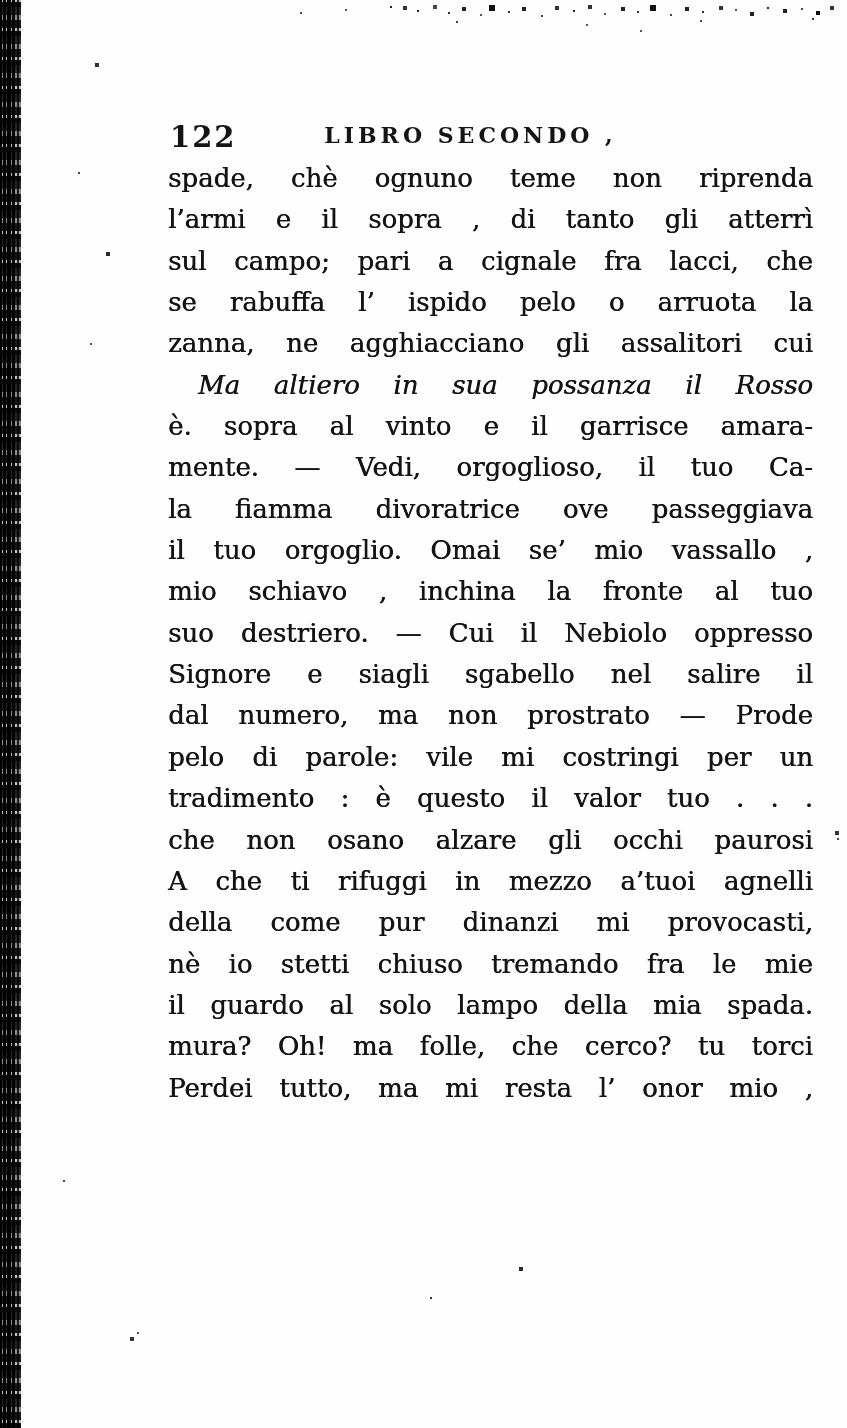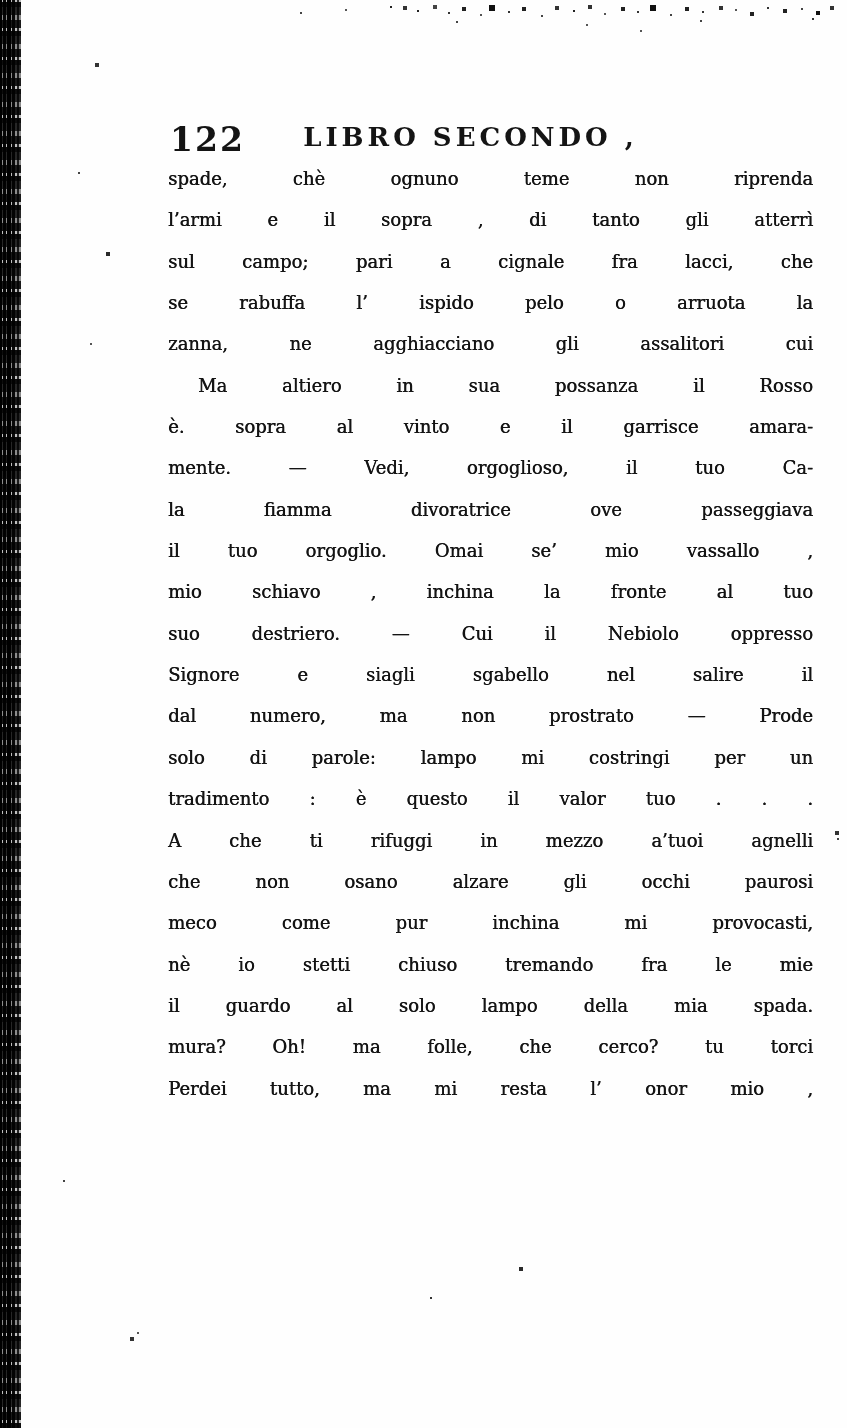--- a/index.html
+++ b/index.html
@@ -94,51 +94,52 @@
   }
 
   .page-header {
     position: relative;
     height: 34px;
   }
   .page-number {
     position: absolute;
     left: 2px;
     top: 2px;
-    font-size: 33px;
+    font-size: 29px;
     letter-spacing: 2px;
     font-weight: 600;
   }
   .running-title {
     position: absolute;
     left: 0;
     right: 40px;
     top: 4px;
     text-align: center;
-    font-size: 26px;
+    font-size: 22px;
     letter-spacing: 4px;
     font-weight: 600;
     white-space: nowrap;
   }
 
   .text-block {
     margin-top: 6px;
-    font-size: 18px;
+    font-size: 26px;
     line-height: 41.35px;
   }
   .line {
     height: 41.35px;
     text-align: justify;
     text-align-last: justify;
     white-space: nowrap;
     
     text-shadow: 0.4px 0 0 currentColor;
   }
   .line.indent {
     text-indent: 30px;
+    font-style: italic;
   }
   .line.short {
     text-align-last: left;
   }
 </style>
 </head>
 <body>
 
 <div class="binding-strip"></div>
 <div class="top-noise"></div>
@@ -160,24 +161,24 @@
       <div class="paragraph">
         <div class="line indent">Ma altiero in sua possanza il Rosso</div>
         <div class="line">è. sopra al vinto e il garrisce amara-</div>
         <div class="line">mente. — Vedi, orgoglioso, il tuo Ca-</div>
         <div class="line">la fiamma divoratrice ove passeggiava</div>
         <div class="line">il tuo orgoglio. Omai se’ mio vassallo ,</div>
         <div class="line">mio schiavo , inchina la fronte al tuo</div>
         <div class="line">suo destriero. — Cui il Nebiolo oppresso</div>
         <div class="line">Signore e siagli sgabello nel salire il</div>
         <div class="line">dal numero, ma non prostrato — Prode</div>
-        <div class="line">solo di parole: lampo mi costringi per un</div>
+        <div class="line">pelo di parole: vile mi costringi per un</div>
         <div class="line">tradimento : è questo il valor tuo . . .</div>
+        <div class="line">che non osano alzare gli occhi paurosi</div>
         <div class="line">A che ti rifuggi in mezzo a’tuoi agnelli</div>
-        <div class="line">che non osano alzare gli occhi paurosi</div>
-        <div class="line">meco come pur inchina mi provocasti,</div>
+        <div class="line">della come pur dinanzi mi provocasti,</div>
         <div class="line">nè io stetti chiuso tremando fra le mie</div>
         <div class="line">il guardo al solo lampo della mia spada.</div>
         <div class="line">mura? Oh! ma folle, che cerco? tu torci</div>
         <div class="line">Perdei tutto, ma mi resta l’ onor mio ,</div>
       </div>
     </div>
 </div>
 
 </body></html>

